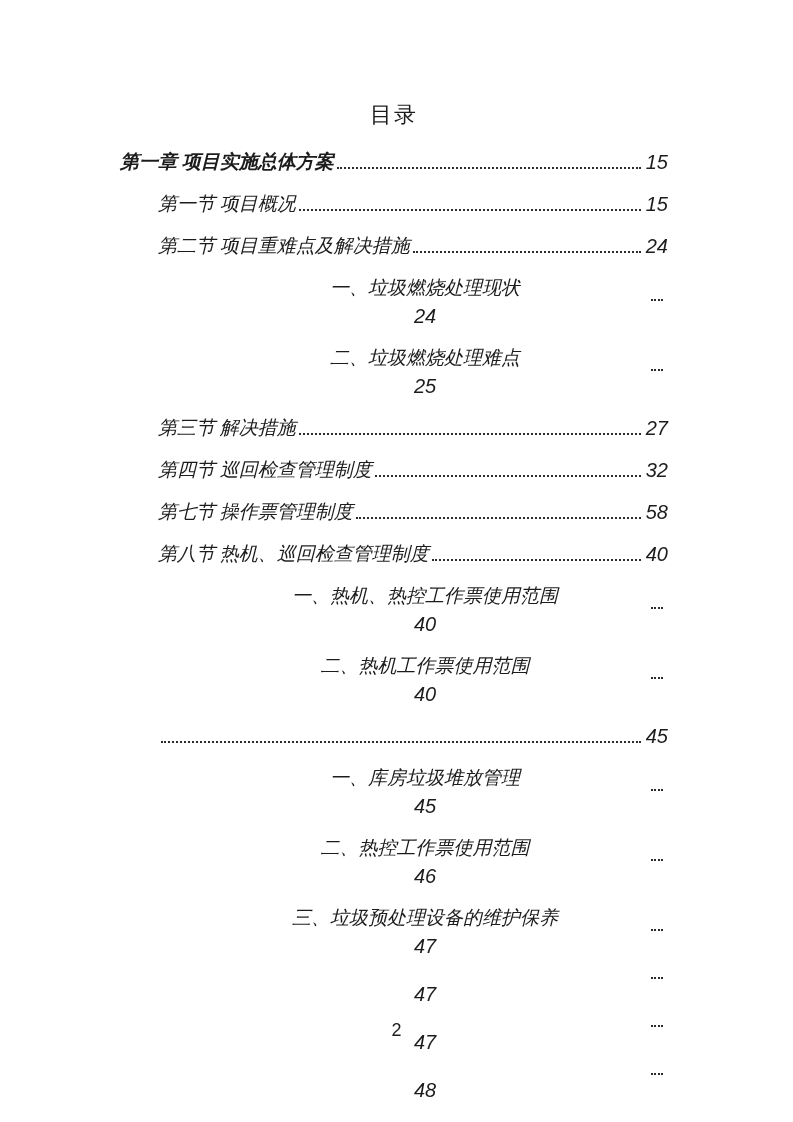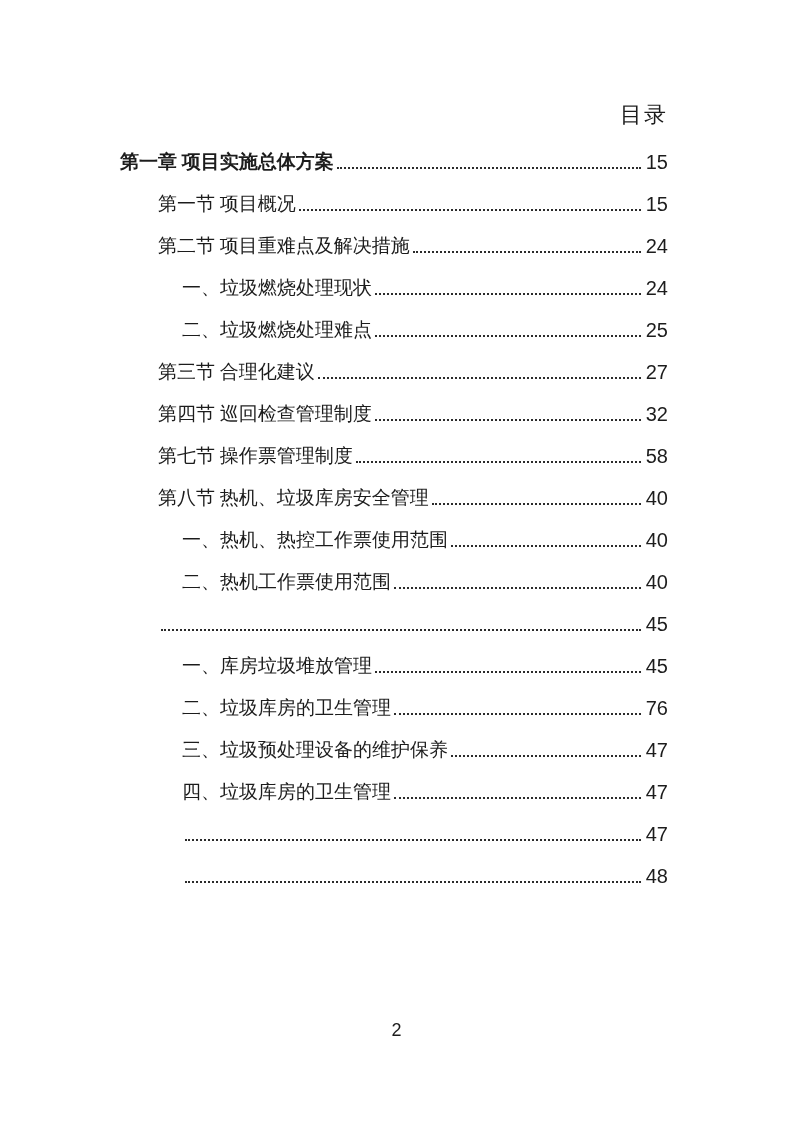--- a/index.html
+++ b/index.html
@@ -18,41 +18,42 @@
     position: relative;
     width: 793px;
     height: 1122px;
     background: #ffffff;
     box-sizing: border-box;
     padding-top: 101px;
   }
   .doc-title {
     margin: 0 0 22px 120px;
     width: 548px;
-    text-align: right;
+    text-align: center;
     font-size: 22px;
     font-weight: 400;
     letter-spacing: 2px;
     line-height: 28px;
   }
   .toc {
     margin-left: 120px;
     width: 548px;
   }
   .toc-row {
     display: flex;
     align-items: center;
     font-size: 19px;
     line-height: 22px;
     margin-bottom: 20px;
     cursor: default;
+    font-style: italic;
   }
   .toc-row.level-chapter { font-weight: 700; }
   .toc-row.level-section { padding-left: 38px; }
-  .toc-row.level-item    { padding-left: 62px; }
+  .toc-row.level-item    { padding-left: 62px; flex-direction: column; }
   .toc-label {
     white-space: nowrap;
     flex: 0 0 auto;
   }
   .toc-dots {
     flex: 1 1 auto;
     min-width: 12px;
     align-self: flex-end;
     height: 0;
     border-bottom: 2px dotted #2b2b2b;
@@ -101,36 +102,36 @@
     <span class="toc-label">一、垃圾燃烧处理现状</span>
     <span class="toc-dots"></span>
     <span class="toc-page">24</span>
   </div>
       <div class="toc-row level-item">
     <span class="toc-label">二、垃圾燃烧处理难点</span>
     <span class="toc-dots"></span>
     <span class="toc-page">25</span>
   </div>
       <div class="toc-row level-section">
-    <span class="toc-label">第三节 合理化建议</span>
+    <span class="toc-label">第三节 解决措施</span>
     <span class="toc-dots"></span>
     <span class="toc-page">27</span>
   </div>
       <div class="toc-row level-section">
     <span class="toc-label">第四节 巡回检查管理制度</span>
     <span class="toc-dots"></span>
     <span class="toc-page">32</span>
   </div>
       <div class="toc-row level-section">
     <span class="toc-label">第七节 操作票管理制度</span>
     <span class="toc-dots"></span>
     <span class="toc-page">58</span>
   </div>
       <div class="toc-row level-section">
-    <span class="toc-label">第八节 热机、垃圾库房安全管理</span>
+    <span class="toc-label">第八节 热机、巡回检查管理制度</span>
     <span class="toc-dots"></span>
     <span class="toc-page">40</span>
   </div>
       <div class="toc-row level-item">
     <span class="toc-label">一、热机、热控工作票使用范围</span>
     <span class="toc-dots"></span>
     <span class="toc-page">40</span>
   </div>
       <div class="toc-row level-item">
     <span class="toc-label">二、热机工作票使用范围</span>
@@ -140,31 +141,30 @@
       <div class="toc-row level-section">
     <span class="toc-dots"></span>
     <span class="toc-page">45</span>
   </div>
       <div class="toc-row level-item">
     <span class="toc-label">一、库房垃圾堆放管理</span>
     <span class="toc-dots"></span>
     <span class="toc-page">45</span>
   </div>
       <div class="toc-row level-item">
-    <span class="toc-label">二、垃圾库房的卫生管理</span>
+    <span class="toc-label">二、热控工作票使用范围</span>
     <span class="toc-dots"></span>
-    <span class="toc-page">76</span>
+    <span class="toc-page">46</span>
   </div>
       <div class="toc-row level-item">
     <span class="toc-label">三、垃圾预处理设备的维护保养</span>
     <span class="toc-dots"></span>
     <span class="toc-page">47</span>
   </div>
       <div class="toc-row level-item">
-    <span class="toc-label">四、垃圾库房的卫生管理</span>
     <span class="toc-dots"></span>
     <span class="toc-page">47</span>
   </div>
       <div class="toc-row level-item">
     <span class="toc-dots"></span>
     <span class="toc-page">47</span>
   </div>
       <div class="toc-row level-item">
     <span class="toc-dots"></span>
     <span class="toc-page">48</span>

